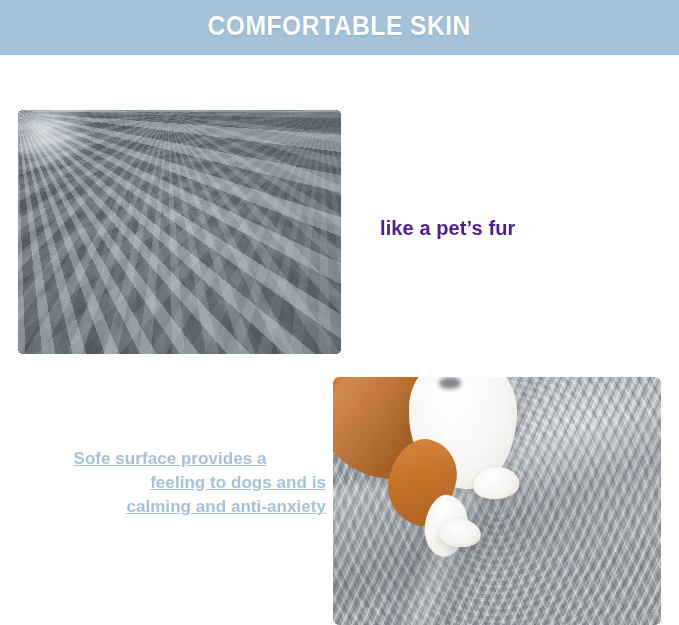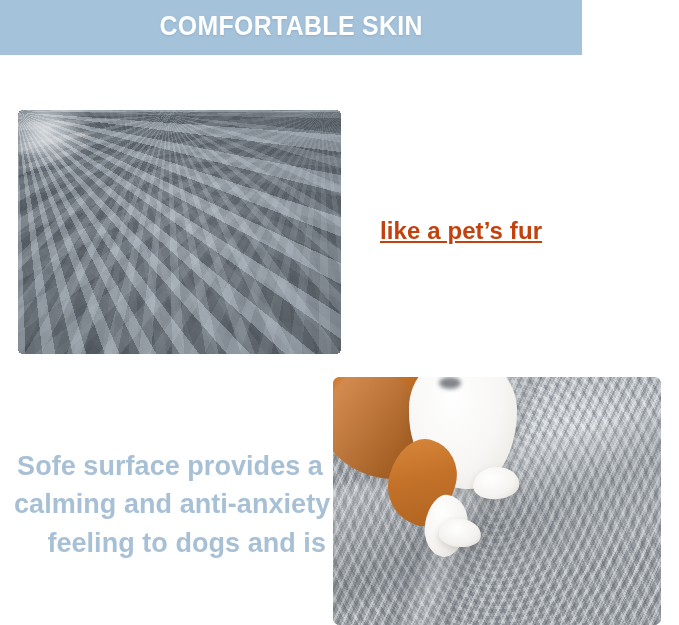--- a/index.html
+++ b/index.html
@@ -13,21 +13,21 @@
     position: relative;
     overflow: hidden;
     font-family: "Liberation Sans", sans-serif;
   }
 
   
   .banner {
     position: absolute;
     left: 0;
     top: 0;
-    width: 582px;
+    width: 679px;
     height: 55px;
     background: #a4c2da;
     display: flex;
     align-items: center;
     justify-content: center;
     box-sizing: border-box;
   }
   .banner-title {
     color: #ffffff;
     font-family: "Liberation Sans", sans-serif;
@@ -120,40 +120,40 @@
     backdrop-filter: none;
     background: radial-gradient(ellipse at 50% 45%, rgba(255,255,255,0.10), rgba(40,46,52,0.12));
   }
 
   
   .caption-right {
     position: absolute;
     left: 380px;
     top: 160px;   
     width: 270px;
-    color: #c2410c;
-    font-size: 24px;
+    color: #4c1d95;
+    font-size: 20px;
     font-weight: bold;
     line-height: 1.35;
     letter-spacing: 0.1px;
-    text-decoration: underline;
   }
 
   
   .caption-left {
     position: absolute;
     left: 14px;
     top: 392px;   
     width: 312px;
     color: #a7c0d5;
-    font-size: 27px;
+    font-size: 17px;
     font-weight: bold;
     line-height: 1.42;
     text-align: right;
     letter-spacing: 0.05px;
+    text-decoration: underline;
   }
   .caption-left .ln { display: block; white-space: nowrap; }
   .caption-left .ln:first-child { text-align: center; }
 
   
   .dog-photo {
     position: absolute;
     left: 333px;
     top: 322px;   
     width: 328px;
@@ -307,22 +307,22 @@
   <div class="fur-photo">
     <div class="fur-base"></div>
     <div class="fur-strands"></div>
     <div class="fur-soft"></div>
   </div>
 
   <div class="caption-right">like a pet’s fur</div>
 
   <div class="caption-left">
     <span class="ln">Sofe surface provides a</span>
+    <span class="ln">feeling to dogs and is</span>
     <span class="ln">calming and anti-anxiety</span>
-    <span class="ln">feeling to dogs and is</span>
   </div>
 
   <div class="dog-photo">
     <div class="mat-base"></div>
     <div class="mat-knit"></div>
     <div class="mat-fold"></div>
     <div class="mat-fold2"></div>
     <div class="dog-orange-body"></div>
     <div class="dog-orange-shade"></div>
     <div class="dog-white-body"></div>

